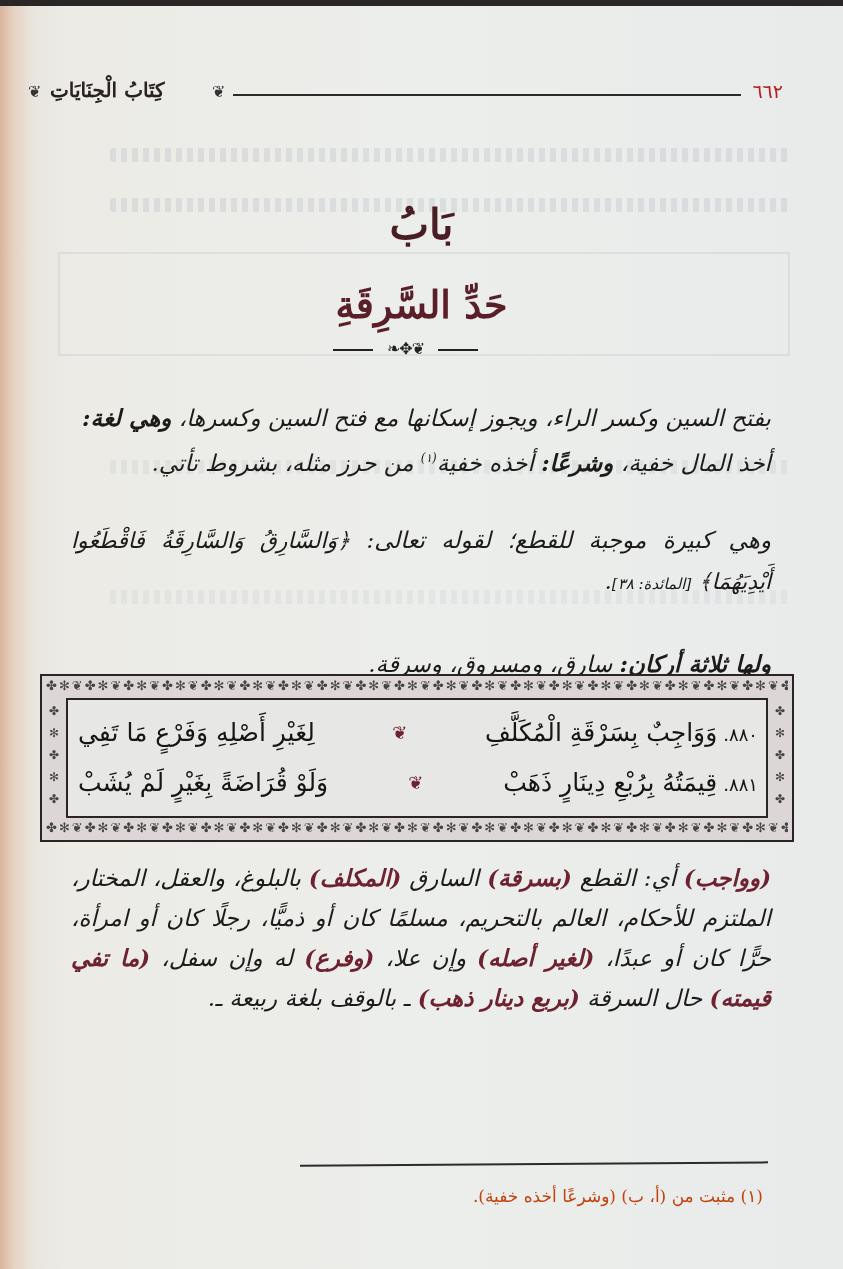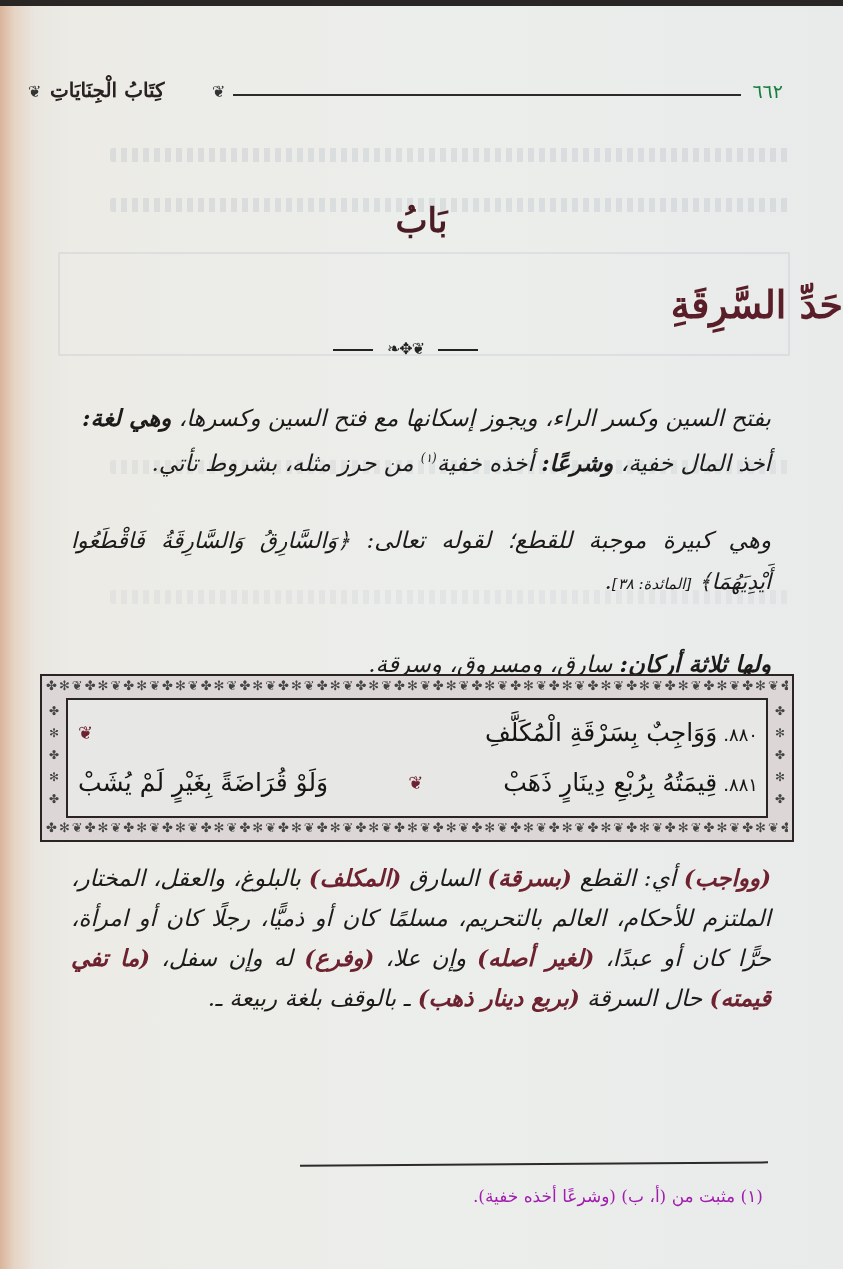--- a/index.html
+++ b/index.html
@@ -15,25 +15,25 @@
   
   .ghost { position: absolute; left: 110px; width: 680px; height: 14px; opacity: 0.18;
     background: repeating-linear-gradient(90deg, #8a94a8 0 6px, transparent 6px 11px); border-radius: 3px; }
   .ghost-box { position: absolute; border: 2px solid rgba(140,150,170,0.15); }
 
   
   .running-header { position: absolute; left: 28px; top: 78px; width: 755px; height: 30px; direction: ltr; }
   .header-title { position: absolute; left: 18px; top: 0; font-size: 20px; font-weight: bold; color: #2a2222; direction: rtl; }
   .orn { position: absolute; top: 4px; font-size: 16px; color: #333; }
   .header-rule { position: absolute; left: 205px; right: 42px; top: 16px; height: 2px; background: #2d2a2a; }
-  .page-number { position: absolute; right: 0; top: 2px; font-size: 19px; color: #15803d; }
+  .page-number { position: absolute; right: 0; top: 2px; font-size: 19px; color: #b91c1c; }
 
   
-  .bab { position: absolute; left: 0; width: 843px; top: 200px; text-align: center; font-size: 34px; color: #4a1c24; font-weight: bold; }
-  .chapter-title { position: absolute; left: 0; width: 843px; top: 282px; text-align: right; font-size: 38px; color: #5a1e28; font-weight: bold; }
+  .bab { position: absolute; left: 0; width: 843px; top: 200px; text-align: center; font-size: 42px; color: #4a1c24; font-weight: bold; }
+  .chapter-title { position: absolute; left: 0; width: 843px; top: 282px; text-align: center; font-size: 38px; color: #5a1e28; font-weight: bold; }
   .divider { position: absolute; left: 333px; top: 343px; width: 145px; height: 14px; }
   .divider .ln { position: absolute; top: 6px; height: 1.5px; background: #222; width: 40px; }
   .divider .c { position: absolute; left: 40px; width: 65px; top: -4px; text-align: center; font-size: 16px; color: #222; letter-spacing: -1px; }
 
   .para { position: absolute; right: 72px; direction: rtl; text-align: justify; font-size: 23px; line-height: 40px; color: #1d1a1a; font-style: italic; }
   .para b { font-weight: bold; }
   .red { color: #6e2230; font-weight: bold; }
   .quran { font-size: 22px; }
   .ref { font-size: 15px; }
   sup { font-size: 12px; }
@@ -41,21 +41,21 @@
   
   .verse-box { position: absolute; left: 40px; top: 674px; width: 754px; height: 168px; background: #dcd6d6; border: 2px solid #2a2424; box-sizing: border-box; }
   .verse-border-row { position: absolute; left: 4px; right: 4px; height: 18px; font-size: 13px; color: #444; letter-spacing: 2px; overflow: hidden; white-space: nowrap; text-align: center; }
   .verse-border-col { position: absolute; top: 24px; bottom: 24px; width: 16px; font-size: 12px; color: #444; line-height: 22px; text-align: center; overflow: hidden; }
   .verse-inner { position: absolute; left: 24px; right: 24px; top: 22px; bottom: 22px; background: #e7e8e5; border: 2px solid #2a2424; }
   .verse-line { position: absolute; left: 10px; right: 8px; direction: rtl; font-size: 25px; display: flex; justify-content: space-between; align-items: center; color: #171414; }
   .verse-num { font-size: 18px; margin-left: 6px; margin-top: 13px; }
   .sep { color: #6e2230; font-size: 18px; }
 
   .fn-rule { position: absolute; left: 300px; top: 1163px; width: 468px; height: 2px; background: #2d2a2a; transform: rotate(-0.4deg); }
-  .footnote { position: absolute; right: 80px; top: 1186px; direction: rtl; font-size: 17px; color: #a21caf; }
+  .footnote { position: absolute; right: 80px; top: 1186px; direction: rtl; font-size: 17px; color: #c2410c; }
 </style>
 </head>
 <body>
 
 <div class="top-edge"></div>
 <div class="page">
 
   <div class="ghost" style="top:148px;"></div>
   <div class="ghost" style="top:198px;"></div>
   <div class="ghost-box" style="left:58px; top:252px; width:728px; height:100px;"></div>
@@ -94,20 +94,21 @@
 
   <div class="verse-box">
     <div class="verse-border-row" style="top:2px;">✤✻❦✤✻❦✤✻❦✤✻❦✤✻❦✤✻❦✤✻❦✤✻❦✤✻❦✤✻❦✤✻❦✤✻❦✤✻❦✤✻❦✤✻❦✤✻❦✤✻❦✤✻❦✤✻❦✤✻❦</div>
     <div class="verse-border-row" style="bottom:2px;">✤✻❦✤✻❦✤✻❦✤✻❦✤✻❦✤✻❦✤✻❦✤✻❦✤✻❦✤✻❦✤✻❦✤✻❦✤✻❦✤✻❦✤✻❦✤✻❦✤✻❦✤✻❦✤✻❦✤✻❦</div>
     <div class="verse-border-col" style="left:4px;">✤<br>✻<br>✤<br>✻<br>✤<br>✻</div>
     <div class="verse-border-col" style="right:4px;">✤<br>✻<br>✤<br>✻<br>✤<br>✻</div>
     <div class="verse-inner">
       <div class="verse-line" style="top:18px;">
         <span><span class="verse-num">٨٨٠.</span><span>وَوَاجِبٌ بِسَرْقَةِ الْمُكَلَّفِ</span></span>
         <span class="sep">❦</span>
+        <span>لِغَيْرِ أَصْلِهِ وَفَرْعٍ مَا تَفِي</span>
       </div>
       <div class="verse-line" style="top:68px;">
         <span><span class="verse-num">٨٨١.</span><span>قِيمَتُهُ بِرُبْعِ دِينَارٍ ذَهَبْ</span></span>
         <span class="sep">❦</span>
         <span>وَلَوْ قُرَاضَةً بِغَيْرٍ لَمْ يُشَبْ</span>
       </div>
     </div>
   </div>
 
   <div class="para" style="top:858px; width:700px;">

